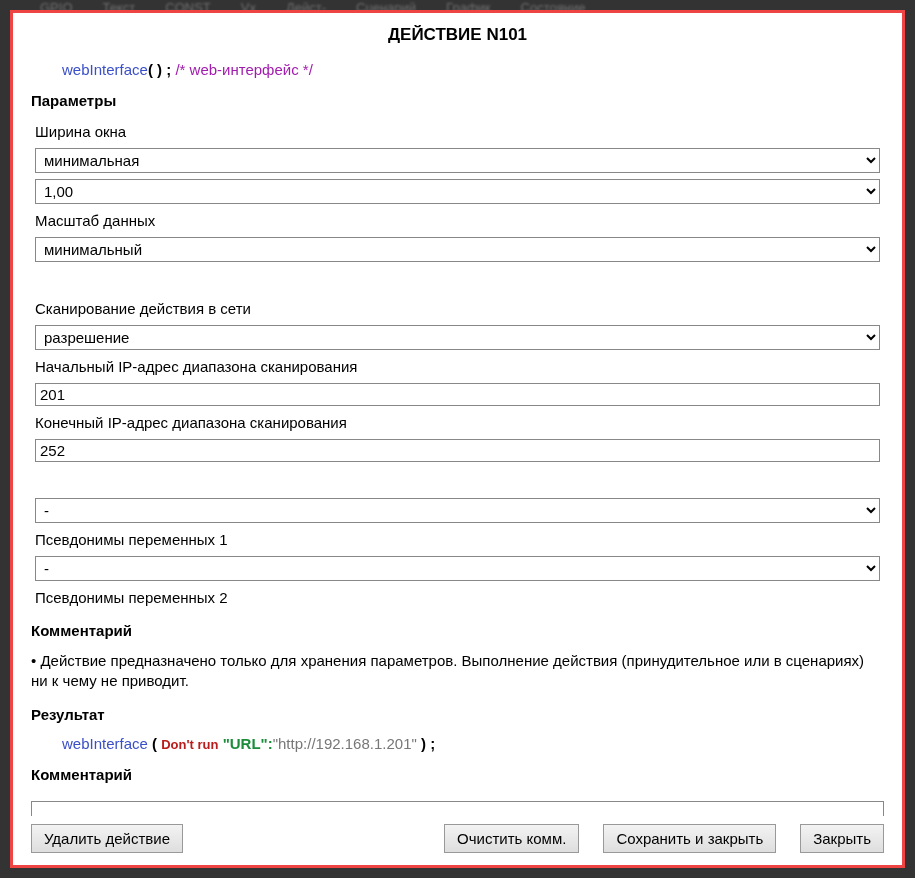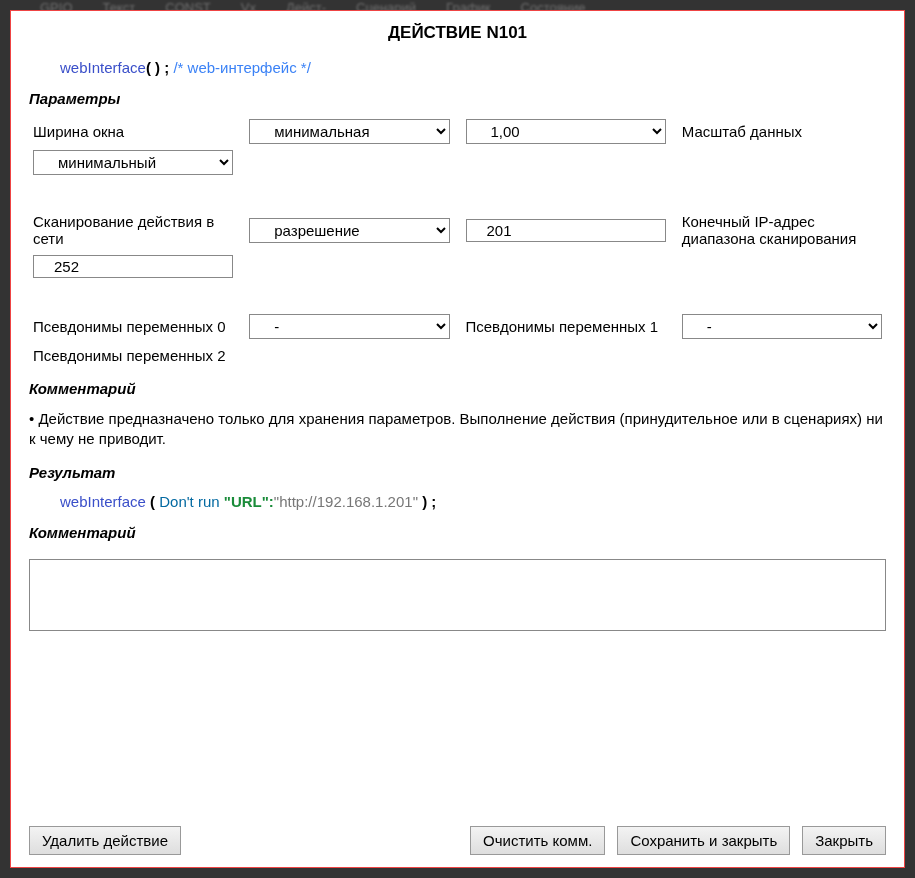--- a/index.html
+++ b/index.html
@@ -29,21 +29,21 @@
       filter: blur(1px);
       opacity: 0.7;
     }
     .modal {
       position: absolute;
       top: 10px;
       left: 10px;
       right: 10px;
       bottom: 10px;
       background: #fff;
-      border: 1px solid #ef4444;
+      border: 3px solid #ef4444;
       display: flex;
       flex-direction: column;
     }
     .modal-content {
       flex: 1;
       overflow-y: auto;
       padding: 12px 18px 8px 18px;
       position: relative;
     }
     .dialog-title {
@@ -57,79 +57,78 @@
       margin-bottom: 14px;
     }
     .fn-name {
       color: #3a4fc9;
       margin-left: 31px;
     }
     .fn-args {
       font-weight: bold;
     }
     .fn-comment {
-      color: #3b82f6;
+      color: #a21caf;
     }
     .section-title {
       font-weight: bold;
       font-size: 15px;
       margin: 14px 0 12px 0;
-      font-style: italic;
     }
     .param-table {
       display: grid;
-      grid-template-columns: 1fr 1fr 1fr 1fr;
+      grid-template-columns: 1fr;
       gap: 6px 16px;
       align-items: center;
       padding: 0 4px;
     }
     .param-label {
       font-size: 15px;
       padding: 2px 0;
     }
     .param-table select,
     .param-table input[type="text"] {
       width: 100%;
       font-size: 15px;
-      padding: 2px 20px;
+      padding: 2px 4px;
       border: 1px solid #888;
       background: #fff;
       font-family: inherit;
     }
     .spacer-row {
       grid-column: 1 / -1;
       height: 24px;
     }
     .notes {
       font-size: 15px;
       margin-top: 10px;
       line-height: 1.35;
     }
     .result-line {
       font-size: 15px;
       margin-top: 4px;
     }
     .result-line .fn-name { color: #3a4fc9; }
-    .result-line .dontrun { color: #0369a1; font-weight: normal; font-size: 15px; }
+    .result-line .dontrun { color: #b91c1c; font-weight: bold; font-size: 13px; }
     .result-line .key { color: #1a8c3a; font-weight: bold; }
     .result-line .val { color: #777; }
     .comment-area {
       width: 100%;
       height: 72px;
       border: 1px solid #888;
       font-family: inherit;
       font-size: 14px;
       padding: 4px;
       resize: none;
       margin-top: 6px;
     }
     .button-bar {
       display: flex;
       padding: 8px 18px 12px 18px;
-      gap: 12px;
+      gap: 24px;
     }
     .button-bar .spacer { flex: 1; }
     .button-bar button {
       font-family: inherit;
       font-size: 15px;
       padding: 5px 12px;
       background: linear-gradient(#f3f3f3, #dedede);
       border: 1px solid #999;
       cursor: pointer;
     }
@@ -174,28 +173,28 @@
         <option selected="">минимальный</option>
       </select>
 
       <div class="spacer-row"></div>
 
       <div class="param-label">Сканирование действия в сети</div>
       <select>
         <option selected="">разрешение</option>
       </select>
 
+      <div class="param-label">Начальный IP-адрес диапазона сканирования</div>
       <input type="text" value="201" style="">
 
       <div class="param-label">Конечный IP-адрес диапазона сканирования</div>
       <input type="text" value="252" style="">
 
       <div class="spacer-row"></div>
 
-      <div class="param-label">Псевдонимы переменных 0</div>
       <select>
         <option selected="">-</option>
       </select>
 
       <div class="param-label">Псевдонимы переменных 1</div>
       <select>
         <option selected="">-</option>
       </select>
 
       <div class="param-label">Псевдонимы переменных 2</div>

